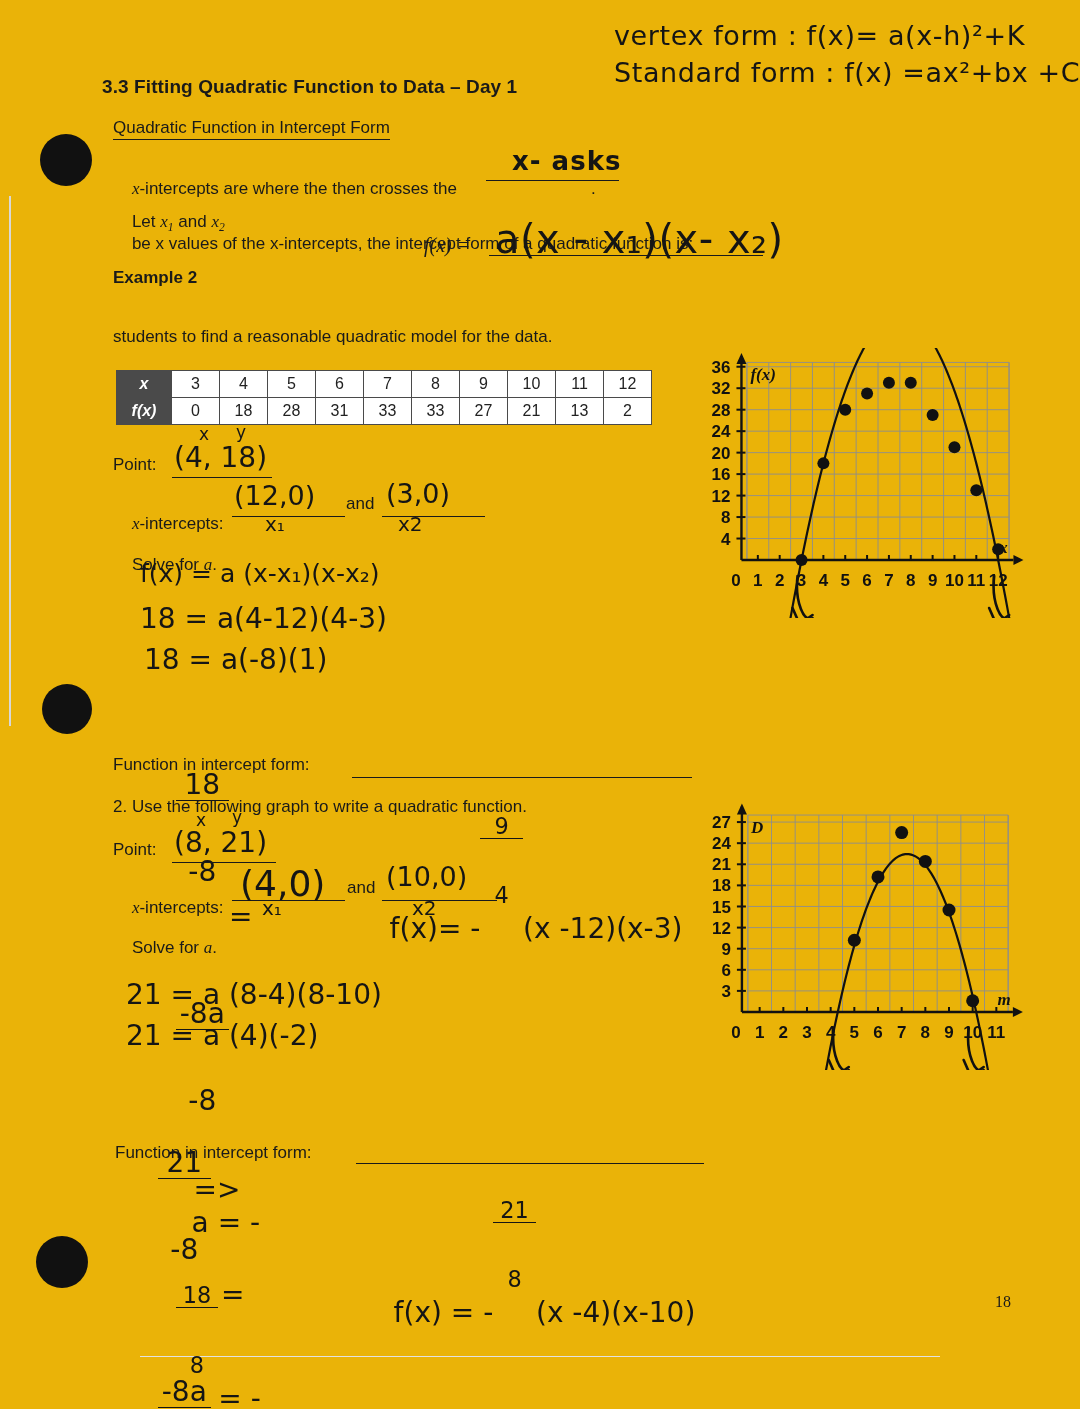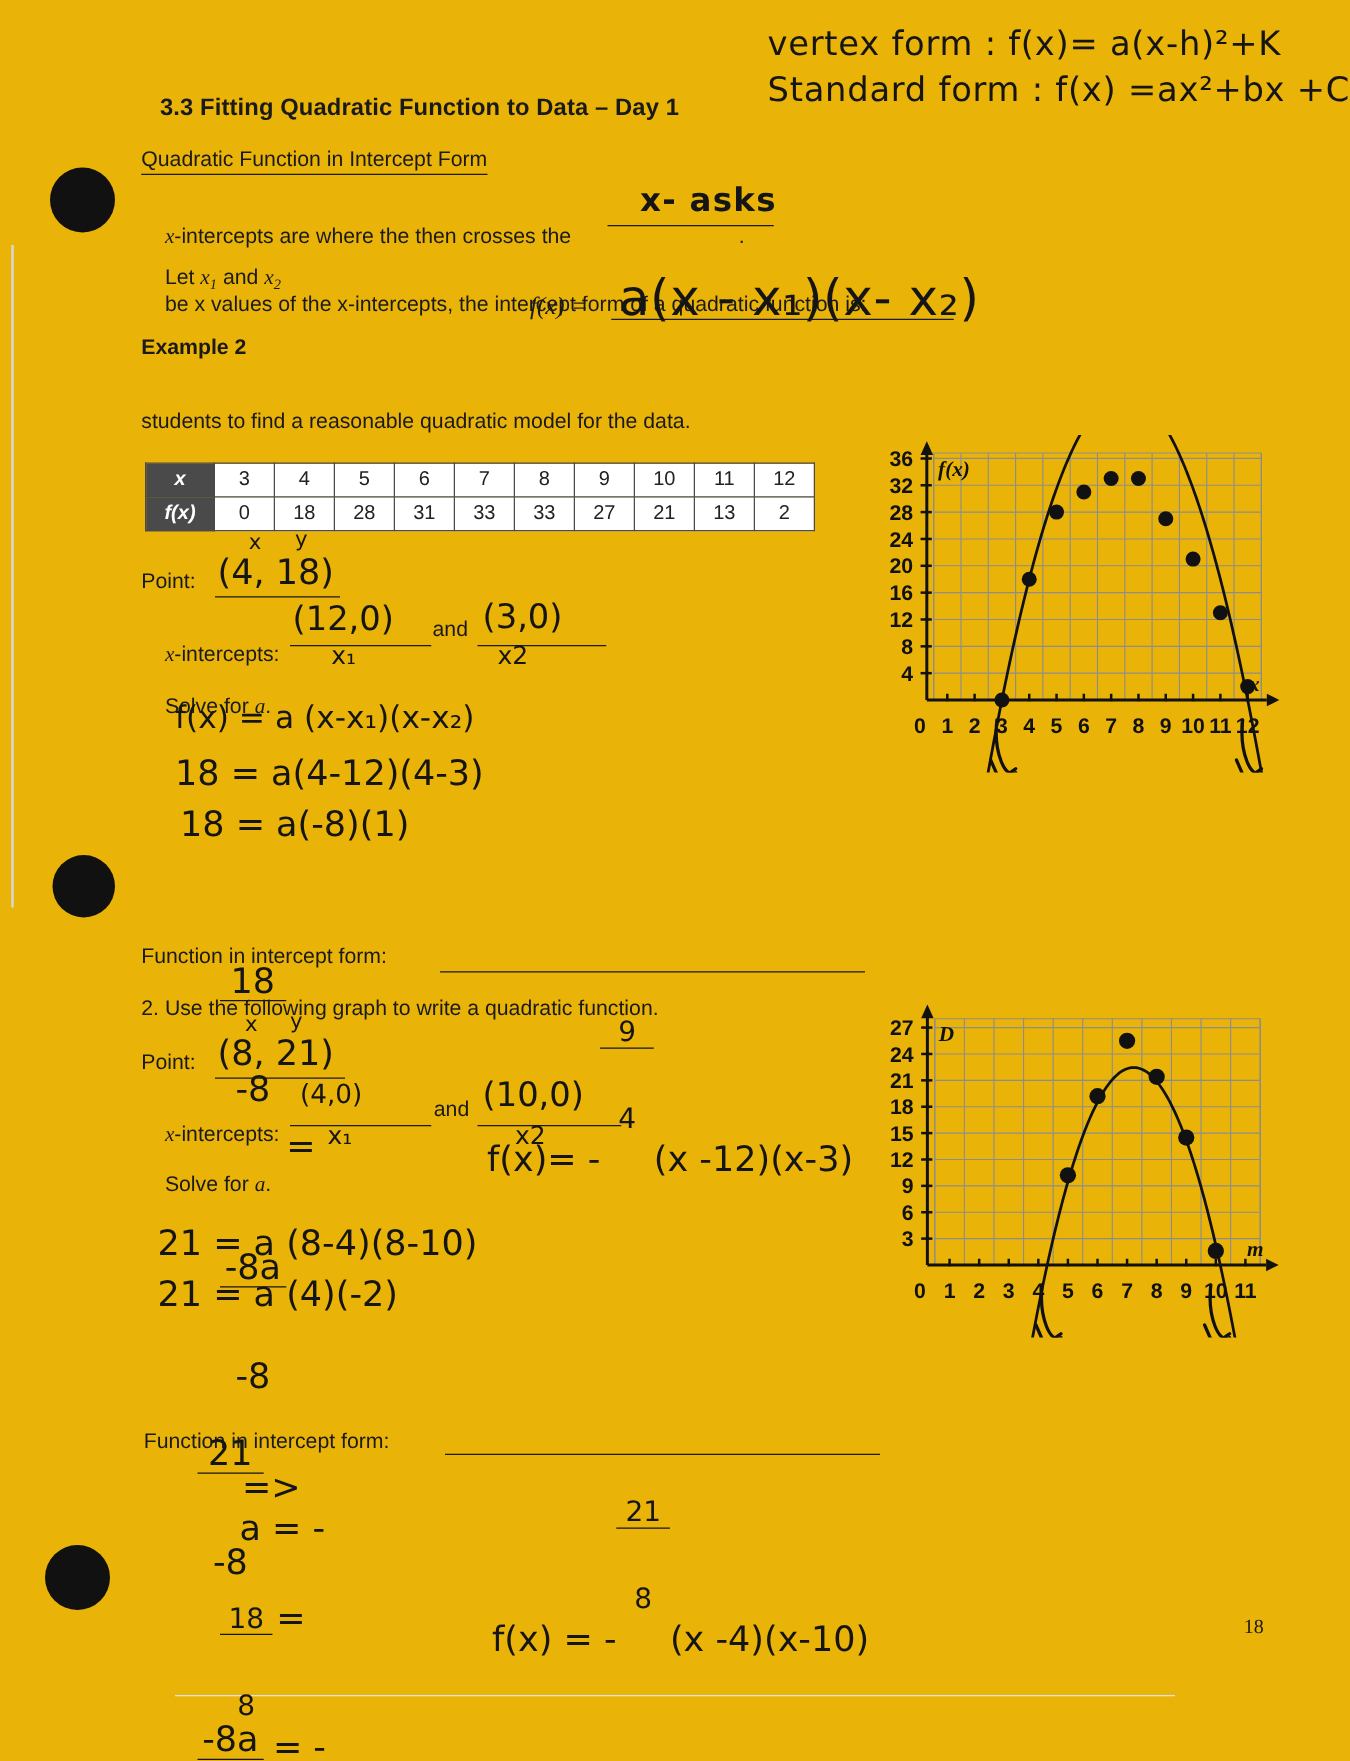--- a/index.html
+++ b/index.html
@@ -52,21 +52,21 @@
 
   <div class="hole" style="left:40px;top:134px;width:52px;height:52px;"></div>
   <div class="hole" style="left:42px;top:684px;width:50px;height:50px;"></div>
   <div class="hole" style="left:36px;top:1236px;width:52px;height:52px;"></div>
   <div class="scanline" style="left:9px;top:196px;height:530px;"></div>
   <div class="scanline h" style="left:140px;top:1356px;width:800px;height:1px;background:#e2e2e2;"></div>
 
   <div class="hw" style="left:614px;top:20px;font-size:27px;letter-spacing:.6px;">vertex form : f(x)= a(x-h)²+K</div>
   <div class="hw" style="left:614px;top:57px;font-size:27px;letter-spacing:.6px;">Standard form : f(x) =ax²+bx +C</div>
 
-  <div class="t title" style="left:128px;top:76px;">3.3 Fitting Quadratic Function to Data – Day 1</div>
+  <div class="t title" style="left:102px;top:76px;">3.3 Fitting Quadratic Function to Data – Day 1</div>
 
   <div class="t sub" style="left:113px;top:118px;">Quadratic Function in Intercept Form</div>
 
   <div class="t body" style="left:113px;top:159px;">
     <span class="serif-it">x</span><span>-intercepts are where the then crosses the</span><span style="display:inline-block;width:134px;"></span><span>.</span>
   </div>
   <div class="fillline" style="left:486px;top:180px;width:133px;"></div>
   <div class="hw" style="left:512px;top:146px;font-size:26px;font-weight:bold;letter-spacing:1px;">x- asks</div>
 
   <div class="t body" style="left:113px;top:192px;">
@@ -172,21 +172,21 @@
   <div class="hw" style="left:174px;top:826px;font-size:28px;">(8, 21)</div>
   <div class="hw" style="left:196px;top:810px;font-size:17px;">x</div>
   <div class="hw" style="left:232px;top:807px;font-size:17px;">y</div>
 
   <div class="t body" style="left:113px;top:878px;">
     <span class="serif-it">x</span><span>-intercepts:</span>
   </div>
   <div class="fillline" style="left:232px;top:900px;width:113px;"></div>
   <div class="fillline" style="left:382px;top:900px;width:115px;"></div>
   <div class="t body" style="left:347px;top:878px;">and</div>
-  <div class="hw" style="left:240px;top:863px;font-size:21px;">(4,0)</div>
+  <div class="hw" style="left:240px;top:863px;font-size:36px;">(4,0)</div>
   <div class="hw" style="left:262px;top:896px;font-size:20px;">x₁</div>
   <div class="hw" style="left:386px;top:861px;font-size:27px;">(10,0)</div>
   <div class="hw" style="left:412px;top:896px;font-size:20px;">x2</div>
 
   <div class="t body" style="left:113px;top:918px;">
     <span>Solve for</span> <span class="serif-it">a</span>.
   </div>
 
   <div class="hw" style="left:126px;top:978px;font-size:28px;">21 = a (8-4)(8-10)</div>
   <div class="hw" style="left:126px;top:1019px;font-size:28px;">21 = a (4)(-2)</div>

